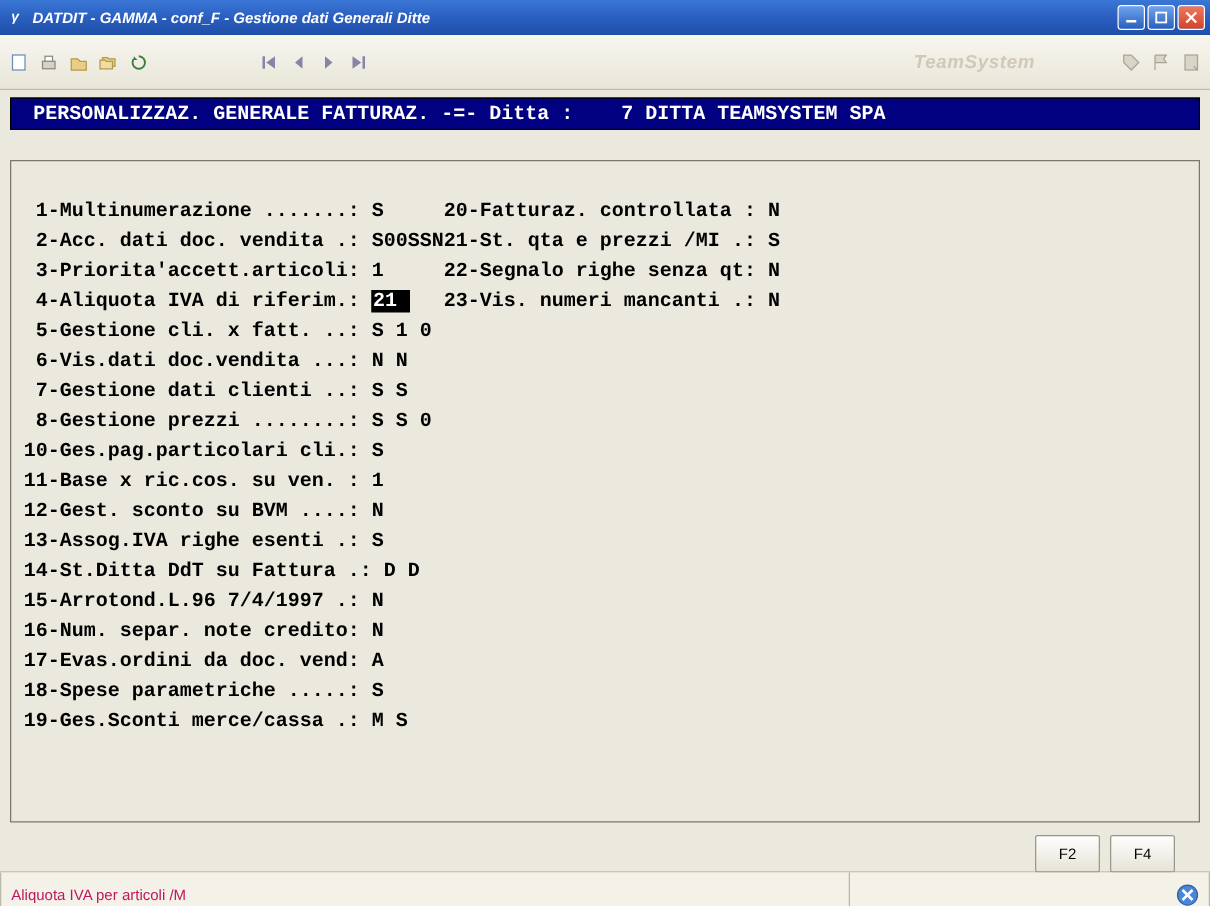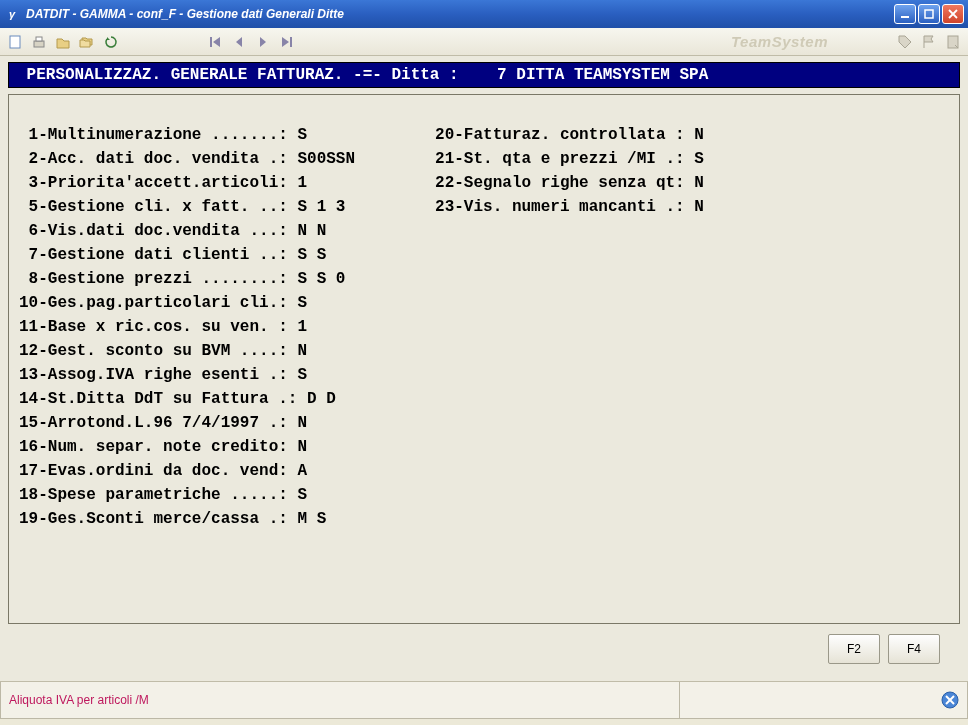--- a/index.html
+++ b/index.html
@@ -23,21 +23,21 @@
   .titlebar .title { flex: 1; font-weight: bold; font-size: 12px; white-space: nowrap; font-style: italic; }
   .winbtns { display:flex; gap:2px; }
   .winbtn {
     width: 22px; height: 20px; border: 1px solid #fff; border-radius: 3px;
     display:flex; align-items:center; justify-content:center; font-size:11px;
     background: linear-gradient(to bottom,#6fa3ee,#2a5fc0);
     color:#fff;
   }
   .winbtn.close { background: linear-gradient(to bottom,#f07860,#d0442a); }
   .toolbar {
-    height: 28px;
+    height: 44px;
     background: linear-gradient(to bottom,#f7f6ef,#e9e6d8);
     border-bottom: 1px solid #c0bca8;
     display:flex; align-items:center; padding: 0 6px;
     gap: 6px;
     position: relative;
   }
   .tbicon { width:18px; height:18px; display:inline-flex; align-items:center; justify-content:center; }
   .tbgroup { display:flex; gap:6px; align-items:center; }
   .tbgroup.nav { margin-left: 80px; }
   .tbgroup.right { margin-left: auto; }
@@ -49,30 +49,30 @@
   }
   .headerband {
     background: #000080;
     color: #fff;
     font-family: "Courier New", monospace;
     font-size: 16px;
     font-weight: bold;
     padding: 3px 8px;
     white-space: pre;
     border: 1px solid #000;
-    margin-bottom: 6px;
+    margin-bottom: 24px;
   }
   .terminal {
     border: 1px solid #7a7867;
     background: #ebe9dd;
     padding: 28px 10px 20px 10px;
     height: 530px;
     position: relative;
   }
-  .cols { display:flex; gap: 80px; }
+  .cols { display:flex; }
   .col { font-family: "Courier New", monospace; font-size: 16px; font-weight: bold; color:#000; line-height: 24px; }
   .row { white-space: pre; }
   .row .num { display:inline-block; width: 2ch; text-align:right; }
   .row .lbl { display:inline; }
   .row .val { display:inline; }
   .active-field { background:#000; color:#fff; padding: 0 1px; }
   .buttonbar {
     display:flex; justify-content:flex-end; gap: 8px; padding: 10px 20px 0 0;
   }
   .btn {
@@ -212,21 +212,22 @@
 </div>
 
 <div class="workarea">
   <div class="headerband"> PERSONALIZZAZ. GENERALE FATTURAZ. -=- Ditta :    7 DITTA TEAMSYSTEM SPA </div>
   <div class="terminal">
     <div class="cols">
       <div class="col" id="col-left">
           <div class="row"><span class="num"> 1</span><span class="lbl">-Multinumerazione .......: </span><span class="val">S</span></div>
           <div class="row"><span class="num"> 2</span><span class="lbl">-Acc. dati doc. vendita .: </span><span class="val">S00SSN</span></div>
           <div class="row"><span class="num"> 3</span><span class="lbl">-Priorita'accett.articoli: </span><span class="val">1</span></div>
-          <div class="row"><span class="num"> 5</span><span class="lbl">-Gestione cli. x fatt. ..: </span><span class="val">S 1 3</span></div>
+          <div class="row"><span class="num"> 4</span><span class="lbl">-Aliquota IVA di riferim.: </span><span class="val active-field">21 </span></div>
+          <div class="row"><span class="num"> 5</span><span class="lbl">-Gestione cli. x fatt. ..: </span><span class="val">S 1 0</span></div>
           <div class="row"><span class="num"> 6</span><span class="lbl">-Vis.dati doc.vendita ...: </span><span class="val">N N</span></div>
           <div class="row"><span class="num"> 7</span><span class="lbl">-Gestione dati clienti ..: </span><span class="val">S S</span></div>
           <div class="row"><span class="num"> 8</span><span class="lbl">-Gestione prezzi ........: </span><span class="val">S S 0</span></div>
           <div class="row"><span class="num">10</span><span class="lbl">-Ges.pag.particolari cli.: </span><span class="val">S</span></div>
           <div class="row"><span class="num">11</span><span class="lbl">-Base x ric.cos. su ven. : </span><span class="val">1</span></div>
           <div class="row"><span class="num">12</span><span class="lbl">-Gest. sconto su BVM ....: </span><span class="val">N</span></div>
           <div class="row"><span class="num">13</span><span class="lbl">-Assog.IVA righe esenti .: </span><span class="val">S</span></div>
           <div class="row"><span class="num">14</span><span class="lbl">-St.Ditta DdT su Fattura .: </span><span class="val">D D</span></div>
           <div class="row"><span class="num">15</span><span class="lbl">-Arrotond.L.96 7/4/1997 .: </span><span class="val">N</span></div>
           <div class="row"><span class="num">16</span><span class="lbl">-Num. separ. note credito: </span><span class="val">N</span></div>

